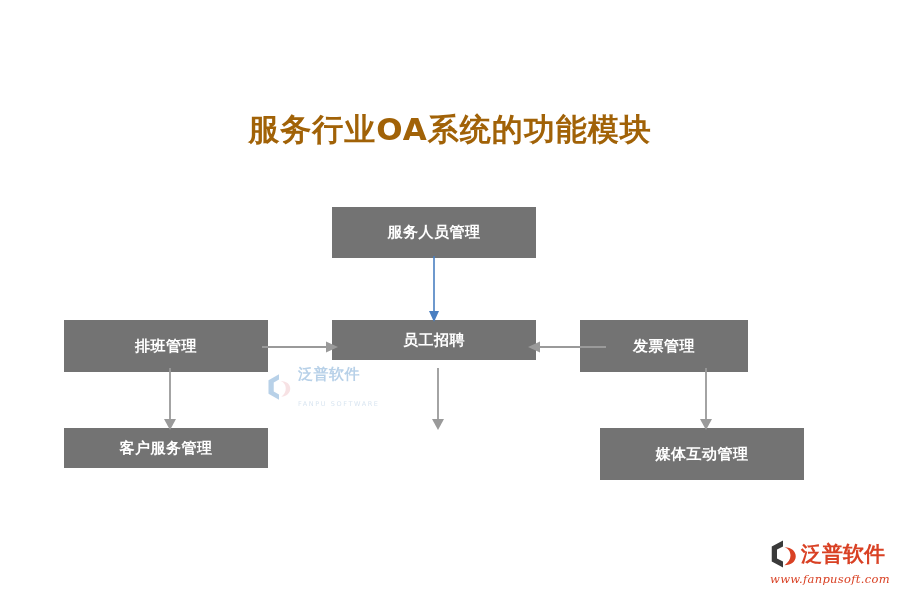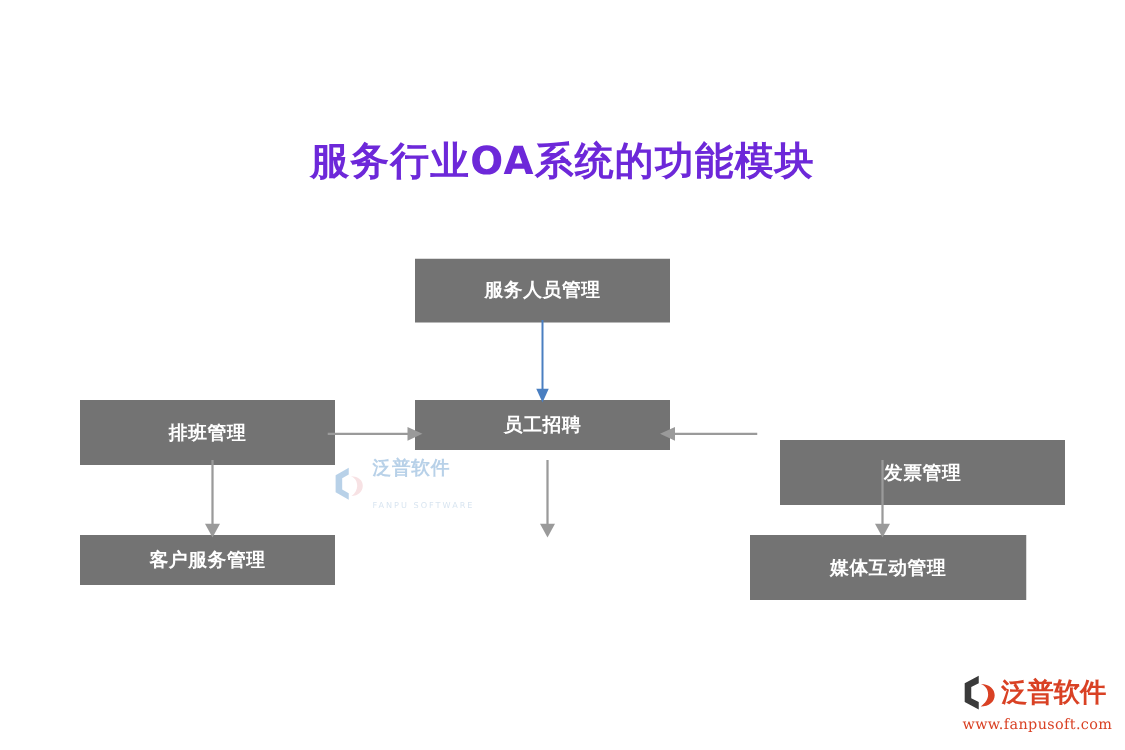--- a/index.html
+++ b/index.html
@@ -20,44 +20,44 @@
     background: #ffffff;
   }
   .page-title {
     position: absolute;
     left: 0;
     top: 108px;
     width: 900px;
     text-align: center;
     font-size: 31px;
     font-weight: 600;
-    color: #6d28d9;
+    color: #a16207;
     letter-spacing: 1px;
     line-height: 42px;
   }
   .node {
     position: absolute;
     background: #737373;
     color: #ffffff;
     font-size: 15px;
     font-weight: bold;
     display: flex;
     align-items: center;
     justify-content: center;
     letter-spacing: 0.5px;
     box-sizing: border-box;
     text-align: center;
   }
   .node-service-staff  { left: 332px; top: 207px; width: 204px; height: 51px; }
   .node-shift          { left: 64px;  top: 320px; width: 204px; height: 52px; }
   .node-recruit        { left: 332px; top: 320px; width: 204px; height: 40px; }
-  .node-invoice        { left: 624px; top: 320px; width: 228px; height: 52px; margin-top: 32px; }
+  .node-invoice        { left: 580px; top: 320px; width: 168px; height: 52px; }
   .node-cs-manage      { left: 64px;  top: 428px; width: 204px; height: 40px; }
   .node-cs-quality     { left: 332px; top: 428px; width: 204px; height: 52px; }
-  .node-media          { left: 600px; top: 428px; width: 221px; height: 52px; }
+  .node-media          { left: 600px; top: 428px; width: 204px; height: 52px; }
 
   .connector {
     position: absolute;
     pointer-events: none;
   }
   .conn-top-center   { left: 404px; top: 256px; width: 60px; height: 68px; }
   .conn-left-center  { left: 262px; top: 332px; width: 78px; height: 30px; }
   .conn-right-center { left: 526px; top: 332px; width: 80px; height: 30px; }
   .conn-shift-down   { left: 140px; top: 368px; width: 60px; height: 64px; }
   .conn-recruit-down { left: 408px; top: 368px; width: 60px; height: 64px; }
@@ -127,20 +127,21 @@
     letter-spacing: 0px;
     line-height: 1;
   }
   .logo-url {
     font-size: 11.5px;
     color: #d94124;
     font-family: "DejaVu Serif", "Liberation Serif", serif;
     letter-spacing: 0.3px;
     margin-top: 2px;
     margin-left: 2px;
+    font-style: italic;
   }
 </style>
 </head>
 <body>
 
 <div class="canvas">
 
   <div class="page-title">服务行业OA系统的功能模块</div>
 
   <div class="node node-service-staff">服务人员管理</div>

